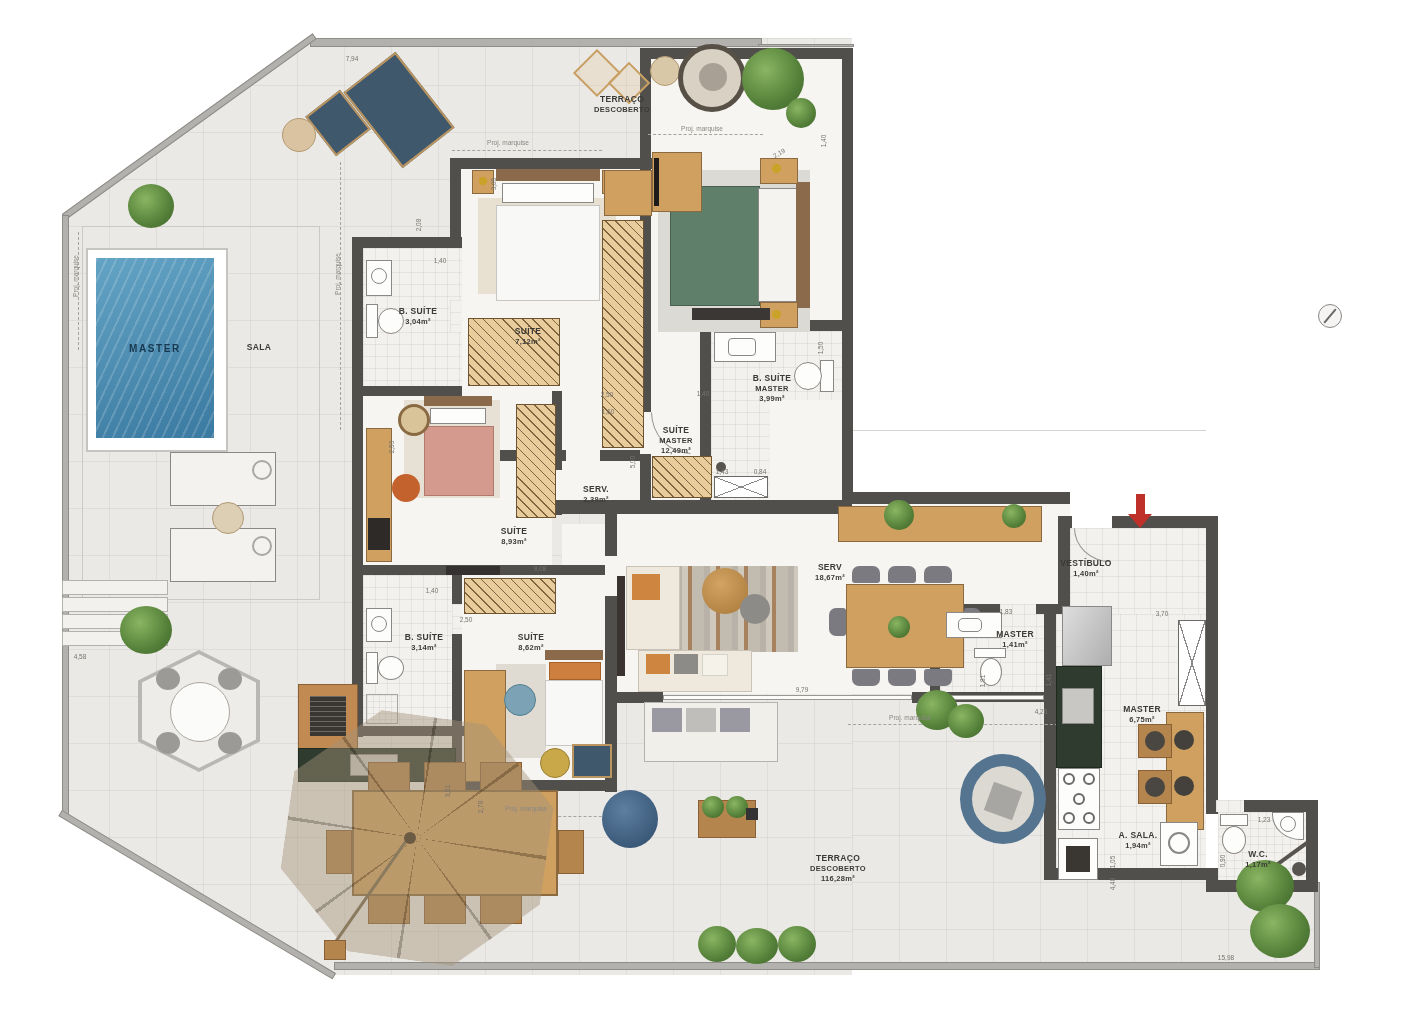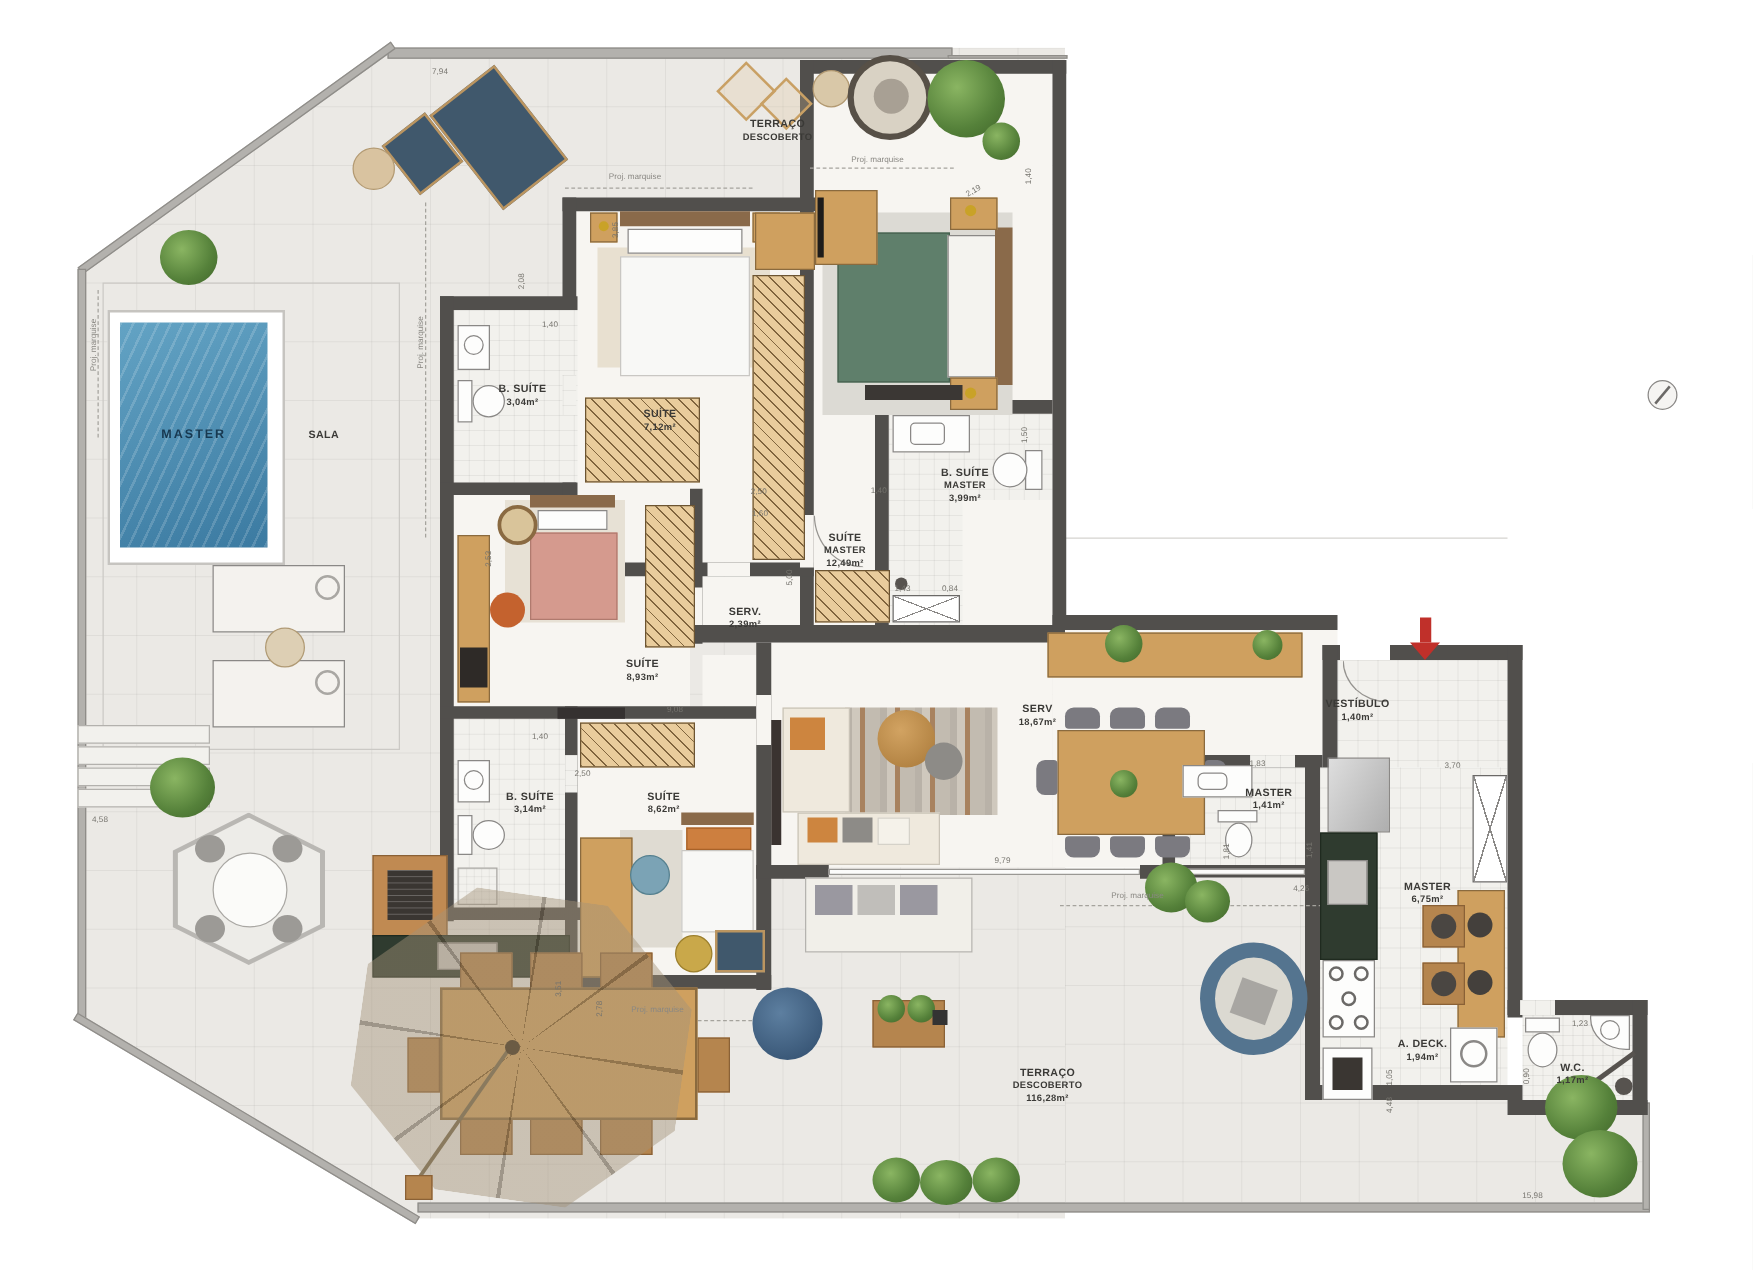--- a/index.html
+++ b/index.html
@@ -399,21 +399,21 @@
     </div>
     <div class="lbl" style="left: 1015px; top: 639px;">
       <div>MASTER</div>
       <div class="sub">1,41m²</div>
     </div>
     <div class="lbl" style="left: 1142px; top: 714px;">
       <div>MASTER</div>
       <div class="sub">6,75m²</div>
     </div>
     <div class="lbl" style="left: 1138px; top: 840px;">
-      <div>A. DECK.</div>
+      <div>A. SALA.</div>
       <div class="sub">1,94m²</div>
     </div>
     <div class="lbl" style="left: 1258px; top: 859px;">
       <div>W.C.</div>
       <div class="sub">1,17m²</div>
     </div>
     <div class="lbl" style="left: 838px; top: 868px;">
       <div>TERRAÇO</div>
       <div class="sub">DESCOBERTO</div>
       <div class="sub">116,28m²</div>

